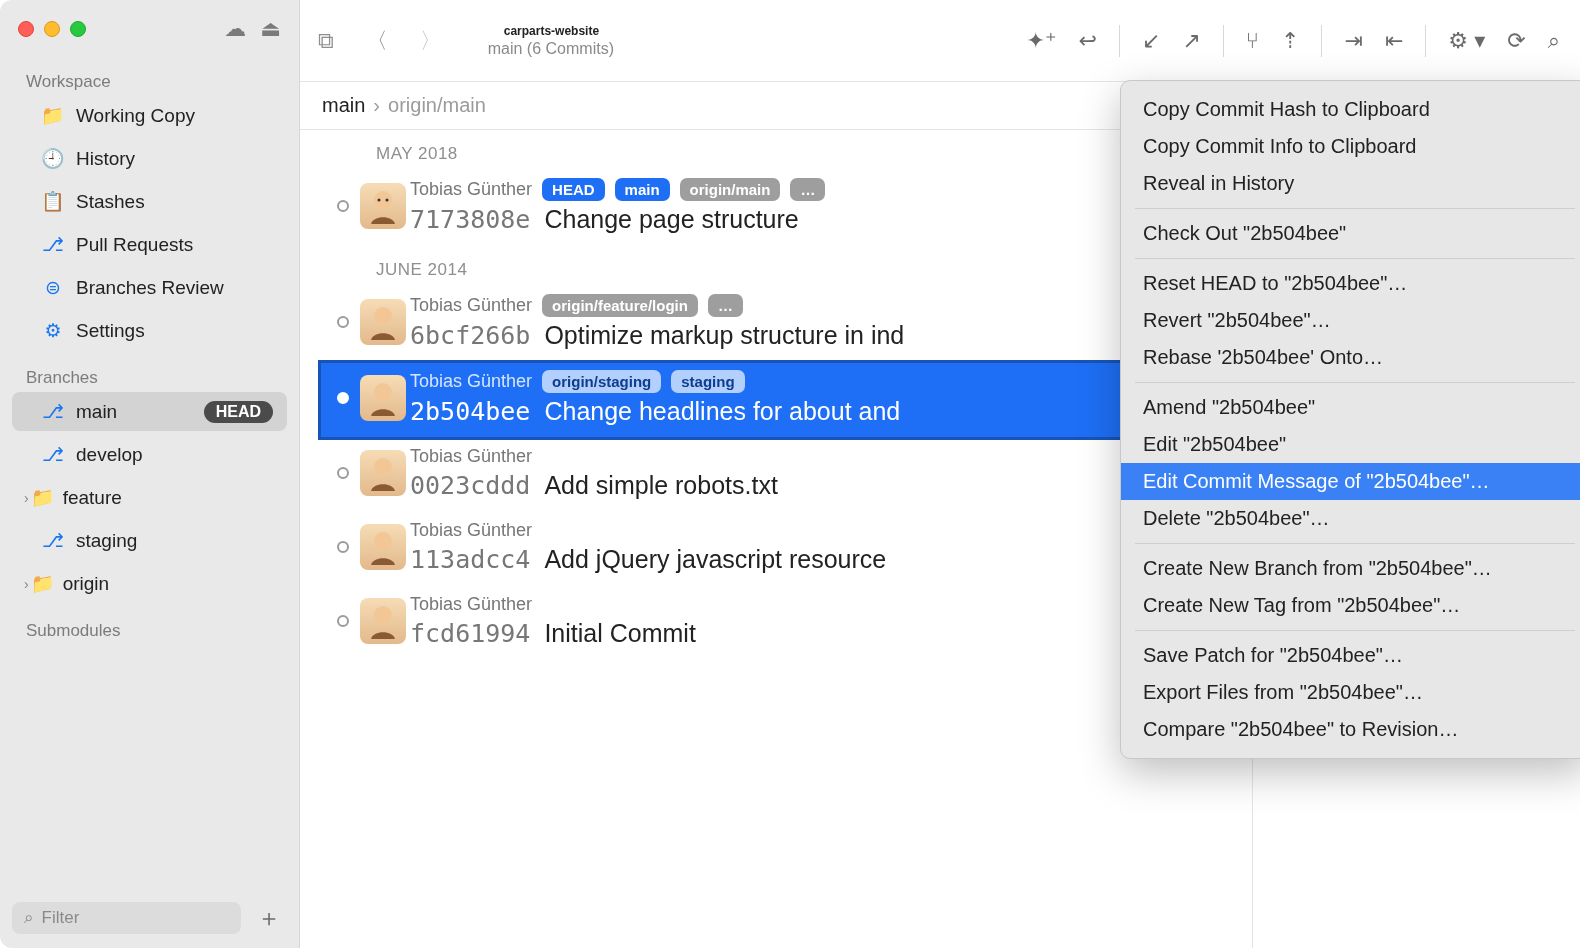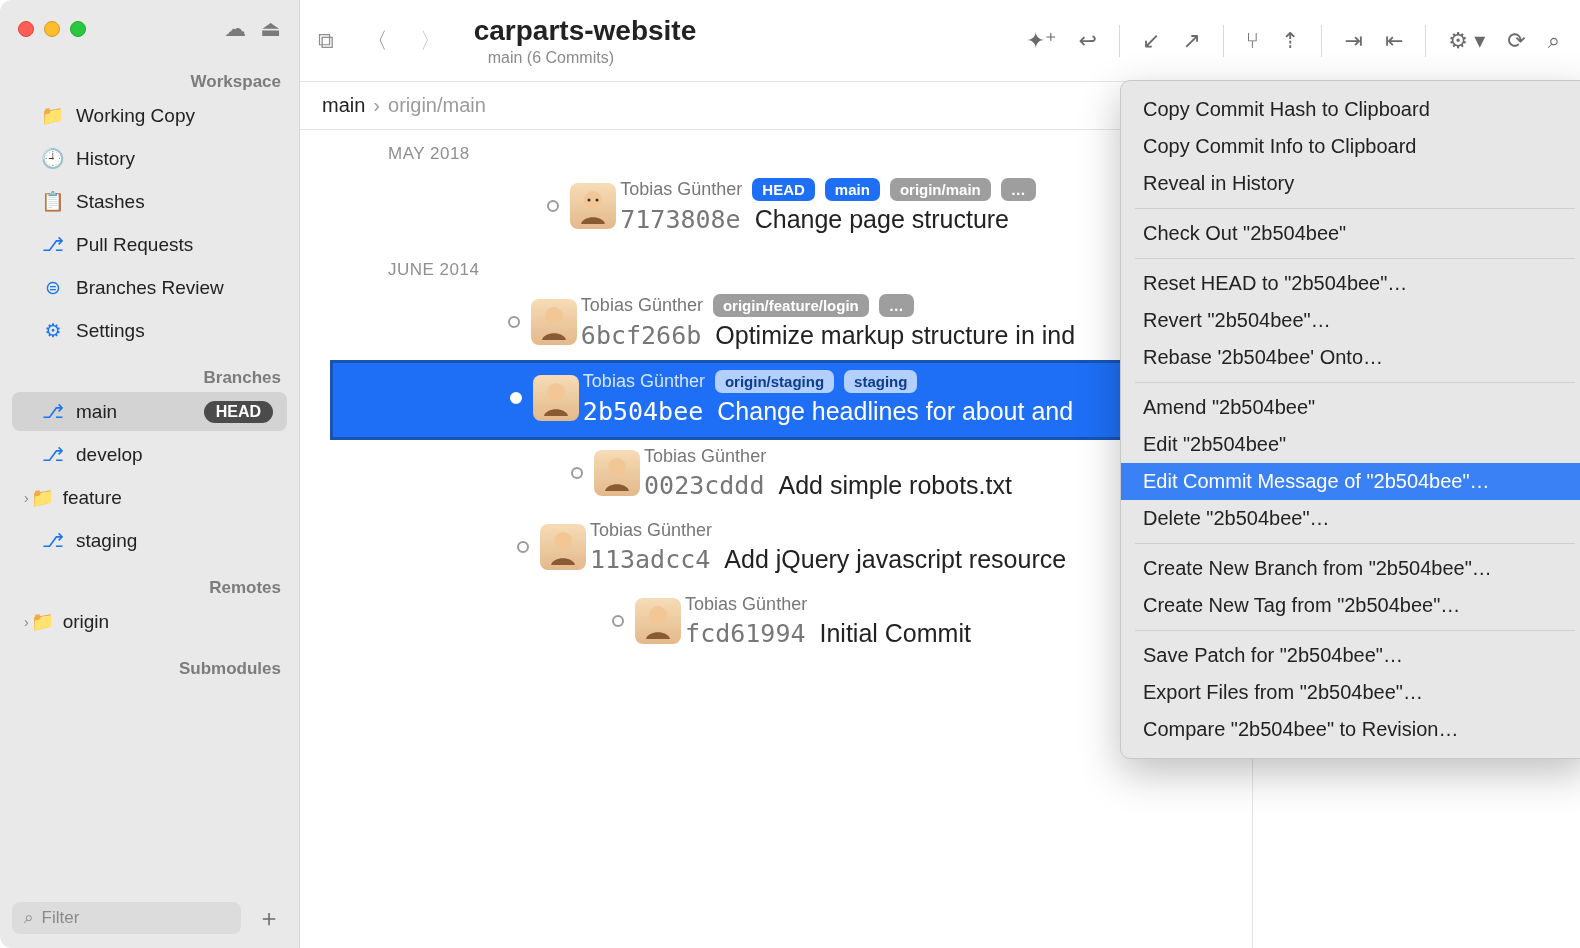--- a/index.html
+++ b/index.html
@@ -5,46 +5,46 @@
   * { box-sizing: border-box; margin: 0; padding: 0; font-family: -apple-system, BlinkMacSystemFont, "Segoe UI", Helvetica, sans-serif; }
   body { width: 1580px; height: 948px; background: #fff; display: flex; overflow: hidden; border-radius: 12px; }
   .sidebar { width: 300px; background: #e9e9e9; border-right: 1px solid #d6d6d6; display: flex; flex-direction: column; }
   .sb-top { display: flex; align-items: center; padding: 16px 18px 14px 18px; gap: 10px; }
   .traffic { display: flex; gap: 10px; margin-right: auto; }
   .dot { width: 16px; height: 16px; border-radius: 50%; }
   .red { background: #ff5f57; border:1px solid #e24238;}
   .yellow { background: #febc2e; border:1px solid #d99a12;}
   .green { background: #28c840; border:1px solid #1aab29;}
   .sb-topicons { display:flex; gap:14px; color:#7a7a7a; font-size:22px;}
-  .sb-section { padding: 6px 18px 2px 26px; font-size: 17px; color: #7c7c7c; font-weight: 700; margin-top:10px;text-align:right;}
+  .sb-section { padding: 6px 18px 2px 26px; font-size: 17px; color: #7c7c7c; font-weight: 400; margin-top:10px;}
   .sb-item { display:flex; align-items:center; gap:12px; padding:8px 14px 8px 30px; margin: 2px 12px; border-radius:8px; font-size:19px; color:#222; }
   .sb-item.selected { background:#d3d3d3; }
   .sb-item .icon { width:22px; display:inline-flex; justify-content:center; color:#1976f2; font-size:19px;}
   .badge-head { margin-left:auto; background:#4b4b4b; color:#fff; border-radius:12px; font-size:16px; font-weight:700; padding:2px 12px; }
   .sb-expand { display:flex; align-items:center; gap:8px; }
   .chev { color:#888; font-size:14px; margin-right: -4px;}
   .sb-bottom { margin-top:auto; padding:14px 12px; display:flex; align-items:center; gap:10px; }
   .filterbox { flex:1; display:flex; align-items:center; gap:8px; background:#dcdcdc; border-radius:8px; padding:6px 12px; color:#8a8a8a; font-size:17px;}
   .plusbtn { color:#6b6b6b; font-size:24px; padding:0 6px;}
   .main { flex:1; display:flex; flex-direction:column; position:relative; }
   .toolbar { display:flex; align-items:center; padding:10px 20px 10px 10px; gap:8px; border-bottom:1px solid #e5e5e5; height:82px;}
   .tb-left { display:flex; align-items:center; gap:16px;}
   .navbtn { color:#8e8e8e; font-size:22px; padding:4px 8px; }
   .project { margin-left:8px; }
-  .project .title { font-size:28px; font-weight:700; color:#222; }
+  .project .title { font-size:12px; font-weight:700; color:#222;margin-left:30px; }
   .project .sub { font-size:16px; color:#8a8a8a; margin-top:2px;padding-left:14px;}
   .tb-right { margin-left:auto; display:flex; align-items:center; gap:22px; color:#6a6a6a;}
   .tb-right .vsep { width:1px; height:32px; background:#d8d8d8;}
   .ticon { font-size:22px; }
   .crumbs { padding:12px 22px; border-bottom:1px solid #e5e5e5; font-size:20px; color:#222; display:flex; align-items:center; gap:8px;}
   .crumbs .dim { color:#9b9b9b; }
   .body { flex:1; display:flex; overflow:hidden;}
-  .timeline { flex:1; position:relative; overflow:hidden; padding-left: 32px;}
+  .timeline { flex:1; position:relative; overflow:hidden; padding-left: 20px;}
   .dateheader { color:#8f8f8f; font-size:17px; letter-spacing:.5px; padding:14px 0 6px 56px; }
-  .commit { display:flex; align-items:center; gap:4px; padding:8px 8px 12px 10px; border-radius:8px; margin-right:10px;justify-content:center;}
+  .commit { display:flex; align-items:center; gap:4px; padding:8px 8px 12px 10px; border-radius:8px; margin-right:10px;}
   .commit .node { width:26px; display:flex; justify-content:center; }
   .commit .nodecircle { width:12px; height:12px; border:2px solid #9b9b9b; border-radius:50%; background:#fff;}
   .commit.selected { background:#1e6ff5; color:#fff; border-radius:0; outline:3px solid #1854b6; outline-offset:-1px;}
   .commit.selected .nodecircle { background:#fff; border-color:#fff;}
   .avatar { width:46px; height:46px; border-radius:8px; background:linear-gradient(#f6dcb6,#e3b98b); display:flex; align-items:center; justify-content:center; }
   .avatar svg{ width:40px; height:40px;}
   .cinfo .row1 { display:flex; align-items:center; gap:10px; font-size:18px;}
   .cinfo .row1 .author { color:#777; }
   .commit.selected .cinfo .row1 .author { color:#d6e5ff; }
   .tag { font-size:15px; font-weight:600; padding:3px 10px; border-radius:7px; color:#fff;}
@@ -131,21 +131,20 @@
       <span class="chev">›</span>
       <span class="icon">📁</span>
       <span>feature</span>
     </div>
   <div class="sb-item">
       <span class="icon">⎇</span>
       <span>staging</span>
     </div>
 
 
-  <div class="sb-section">Remotes</div>
   <div class="sb-item sb-expand" style="padding-left:12px;">
       <span class="chev">›</span>
       <span class="icon">📁</span>
       <span>origin</span>
     </div>
 
   <div class="sb-section">Submodules</div>
 
   <div class="sb-bottom">
     <div class="filterbox">

